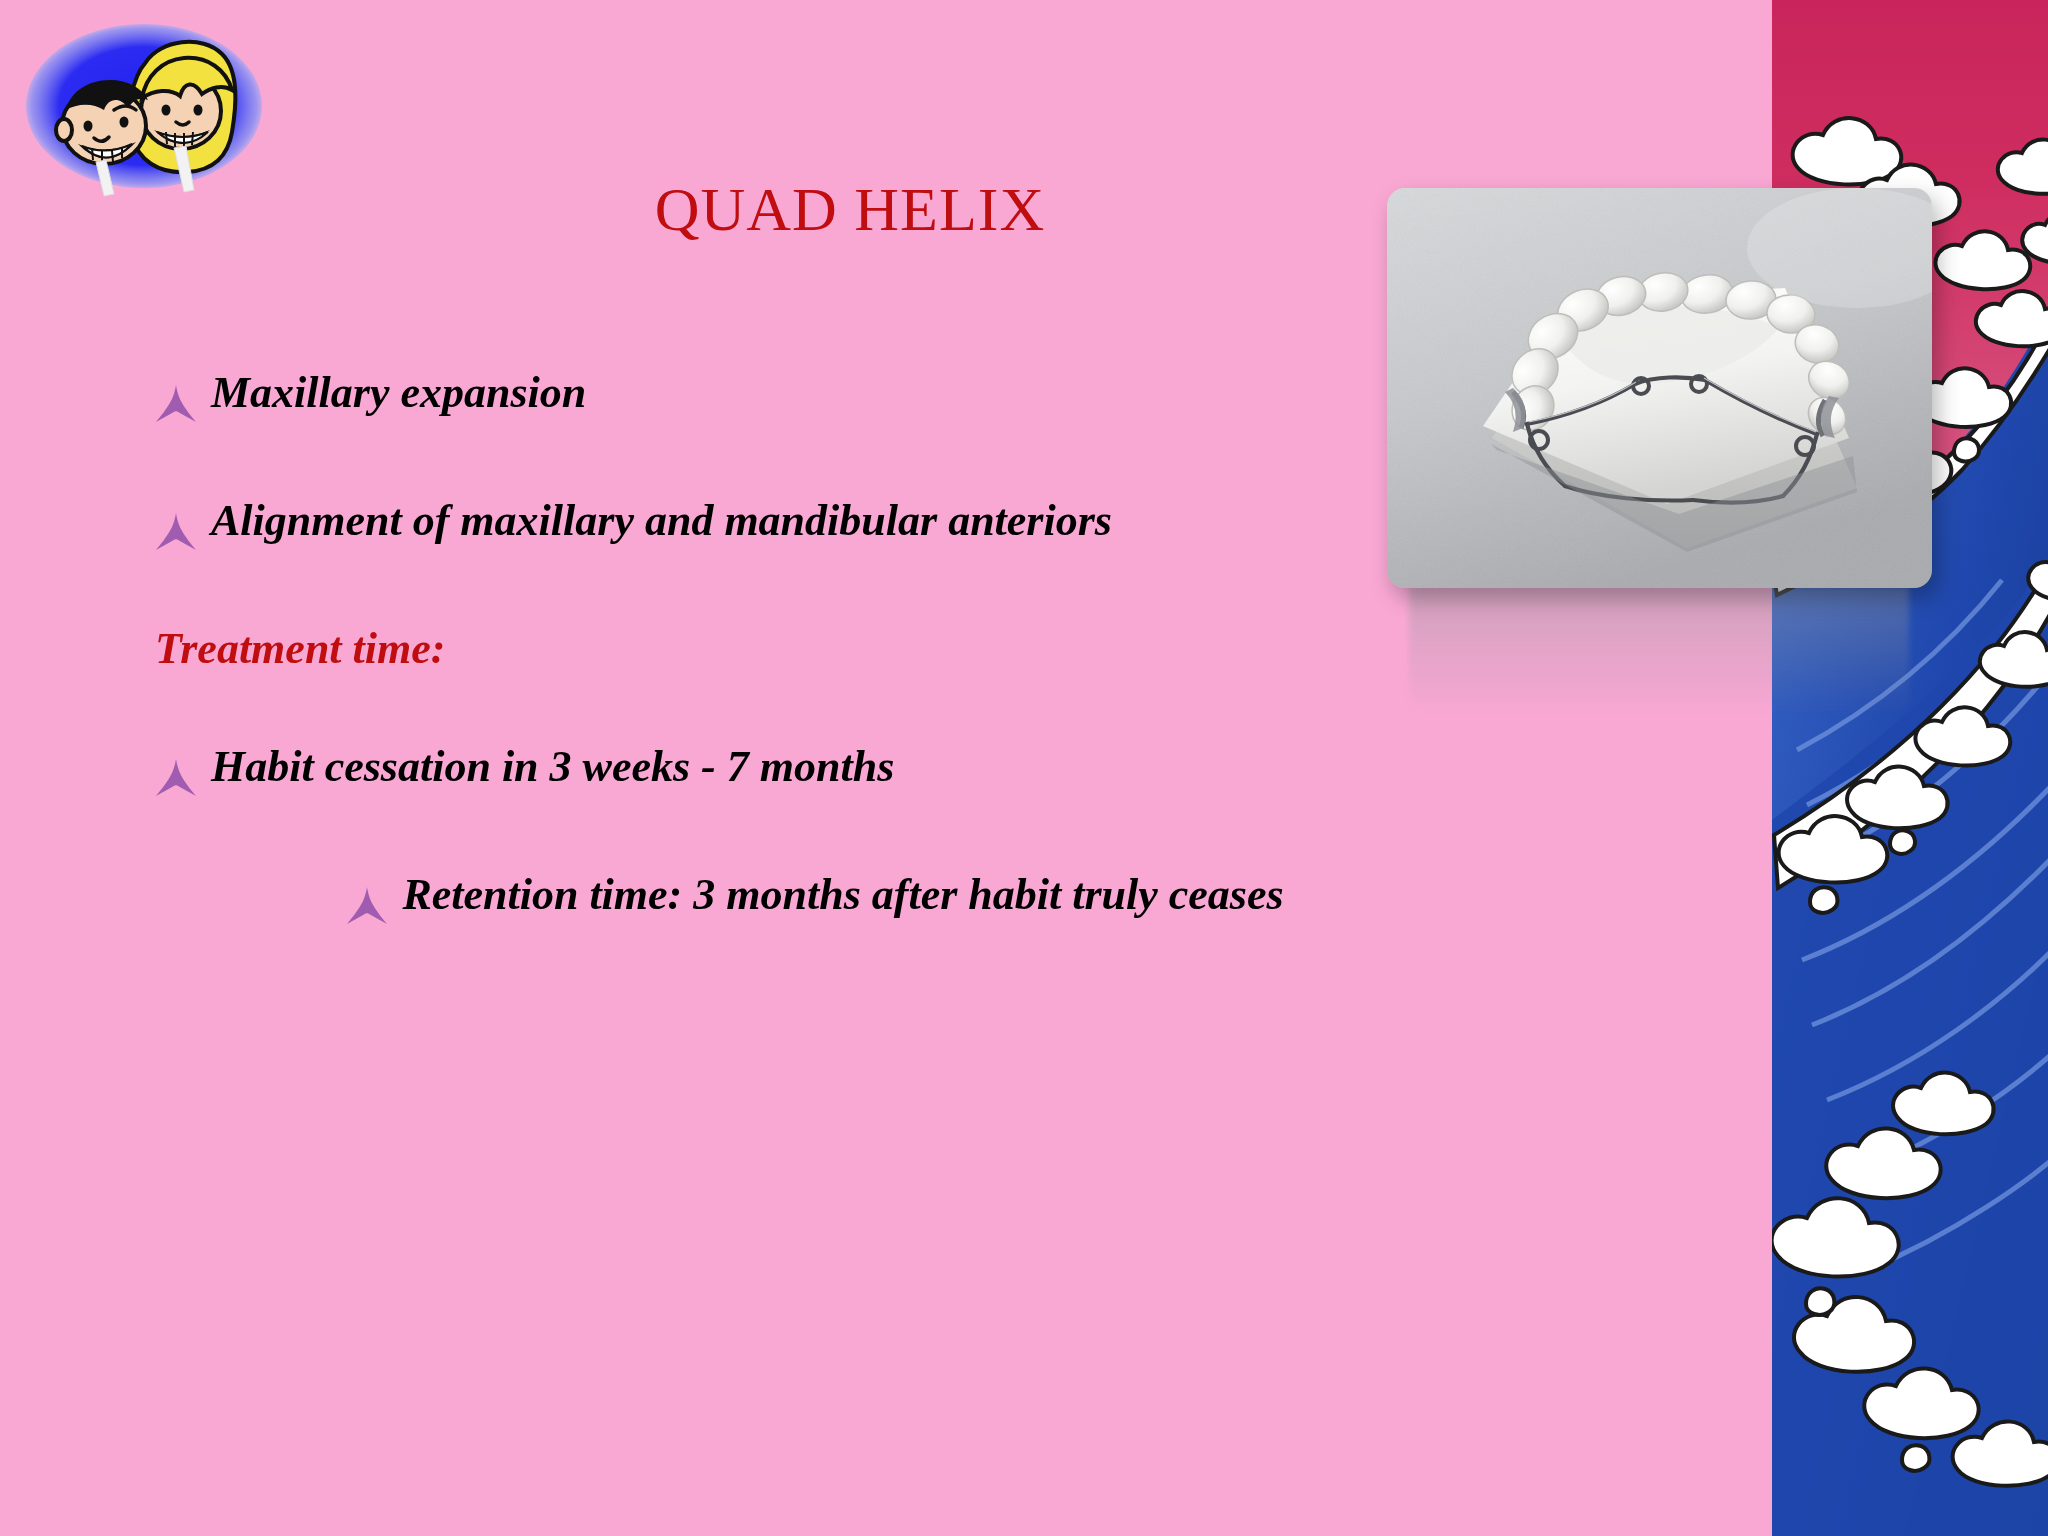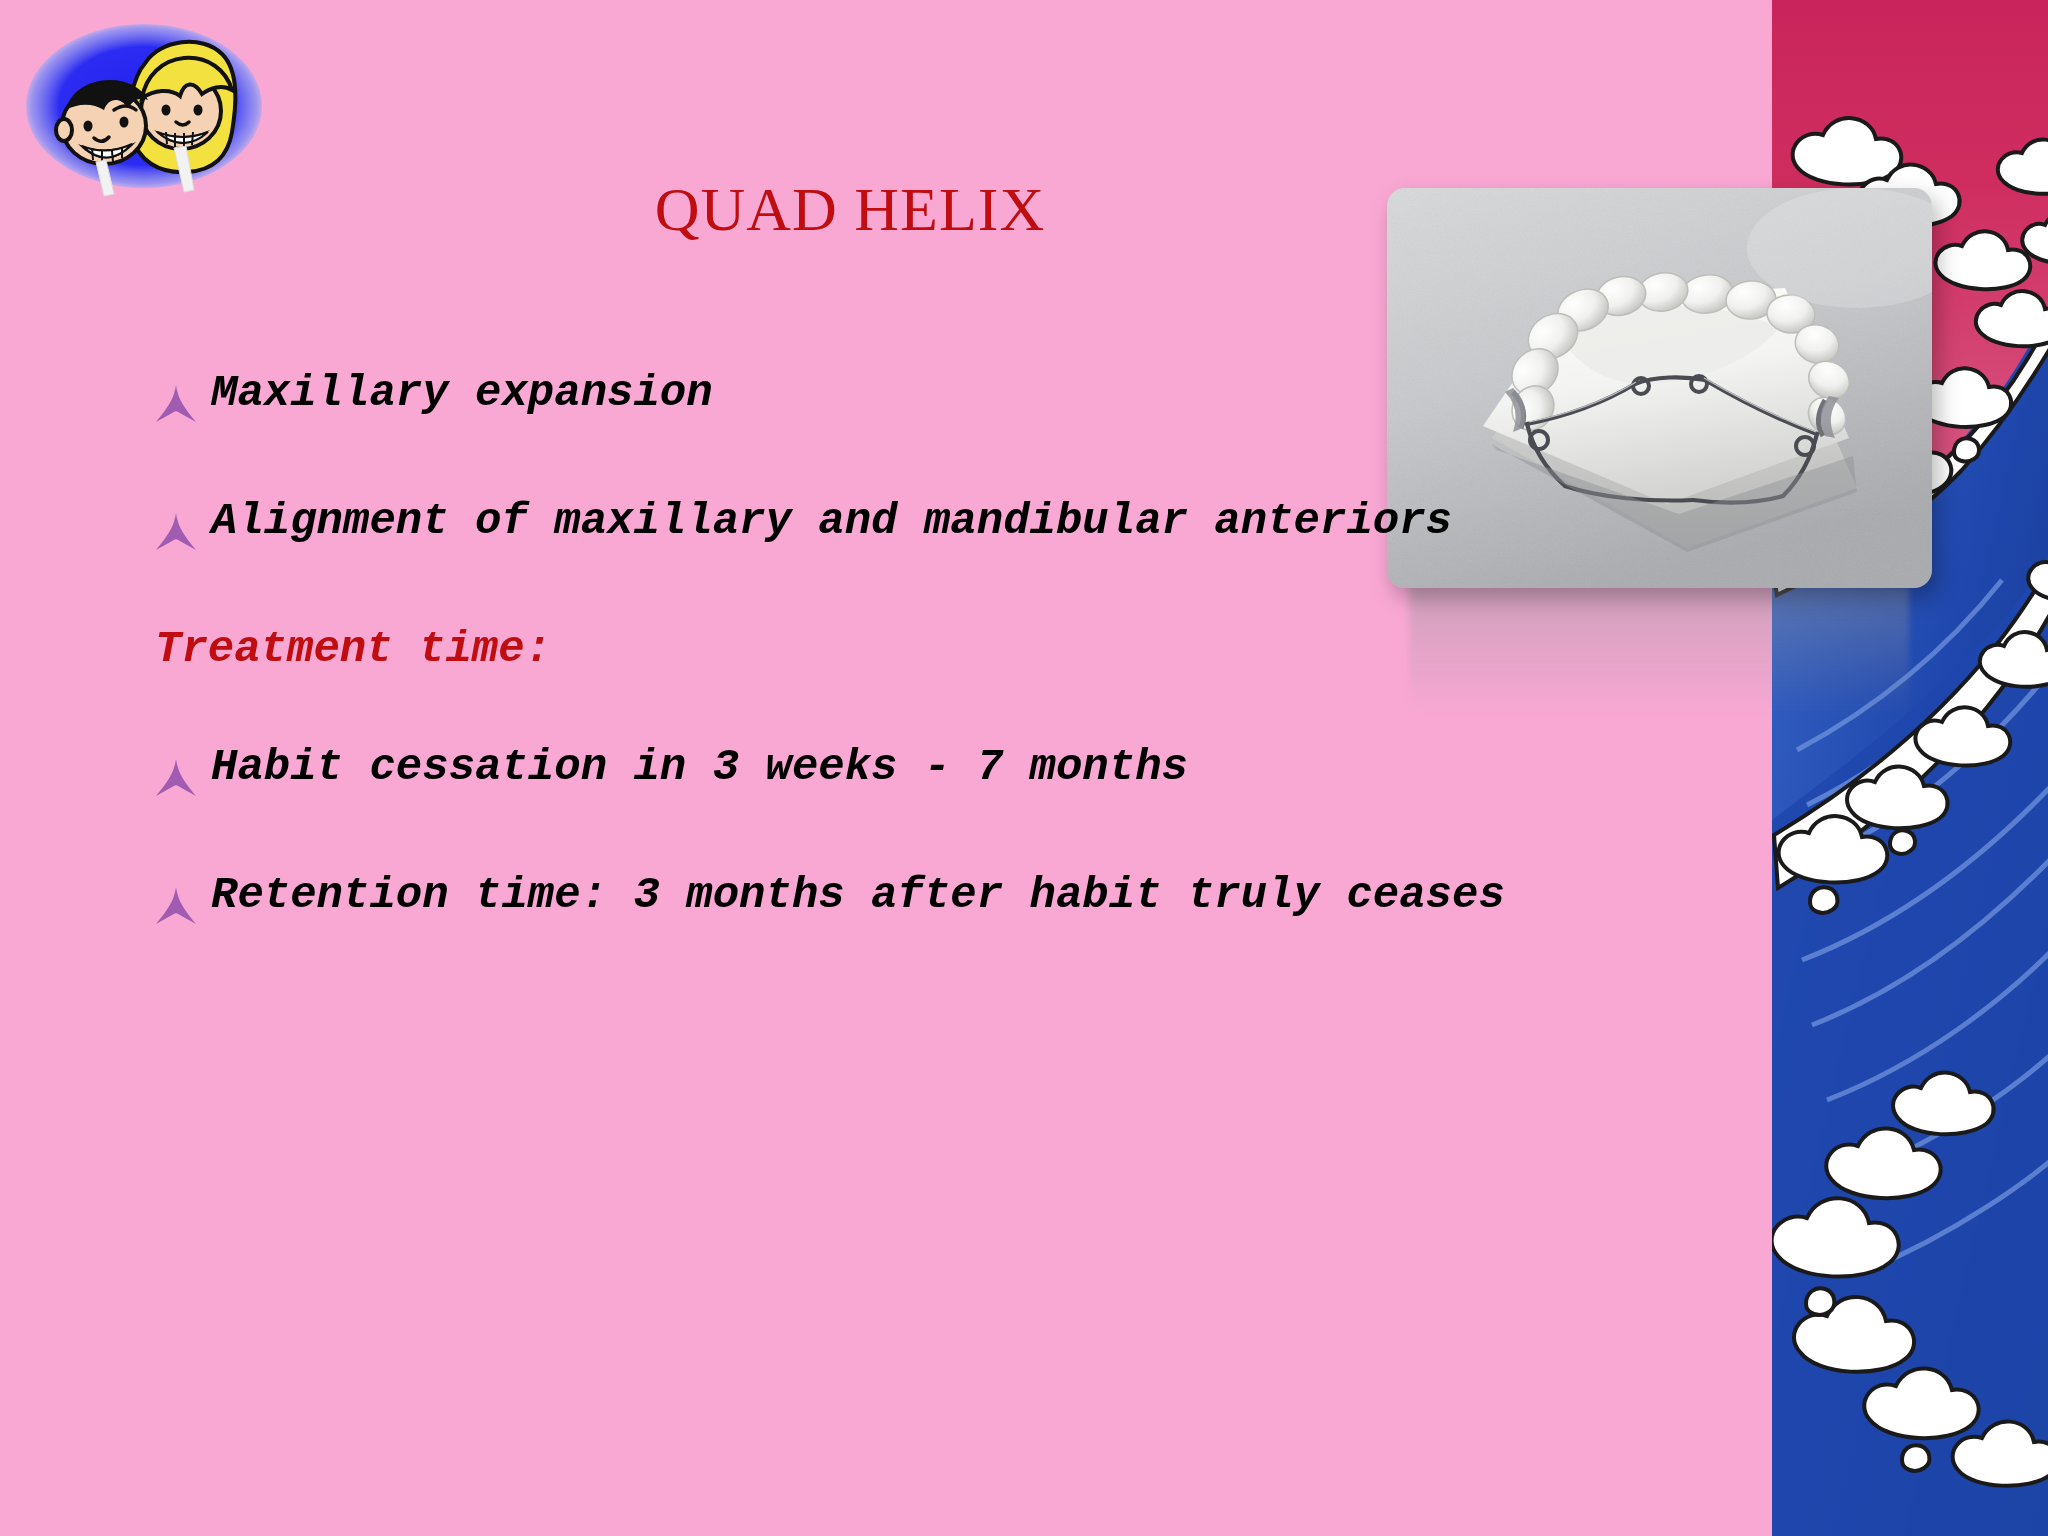--- a/index.html
+++ b/index.html
@@ -118,31 +118,31 @@
     top: 370px;
     width: 1320px;
   }
   .line {
     position: relative;
     display: flex;
     align-items: flex-start;
     min-height: 66px;
     margin-bottom: 62px;
   }
-  .line:last-child { margin-bottom: 0; }
+  .line:last-child { margin-bottom: 0; justify-content: center; }
 
   .bullet-icon {
     flex: 0 0 auto;
     width: 42px;
     height: 40px;
     margin-top: 14px;
     margin-right: 14px;
   }
   .line-text {
-    font-family: Liberation Mono, monospace;
+    font-family: Liberation Serif, serif;
     font-weight: bold;
     font-style: italic;
     font-size: 44px;
     line-height: 1.05;
     color: #000000;
     white-space: nowrap;
   }
   .line.heading {
     min-height: 60px;
     margin-bottom: 58px;

